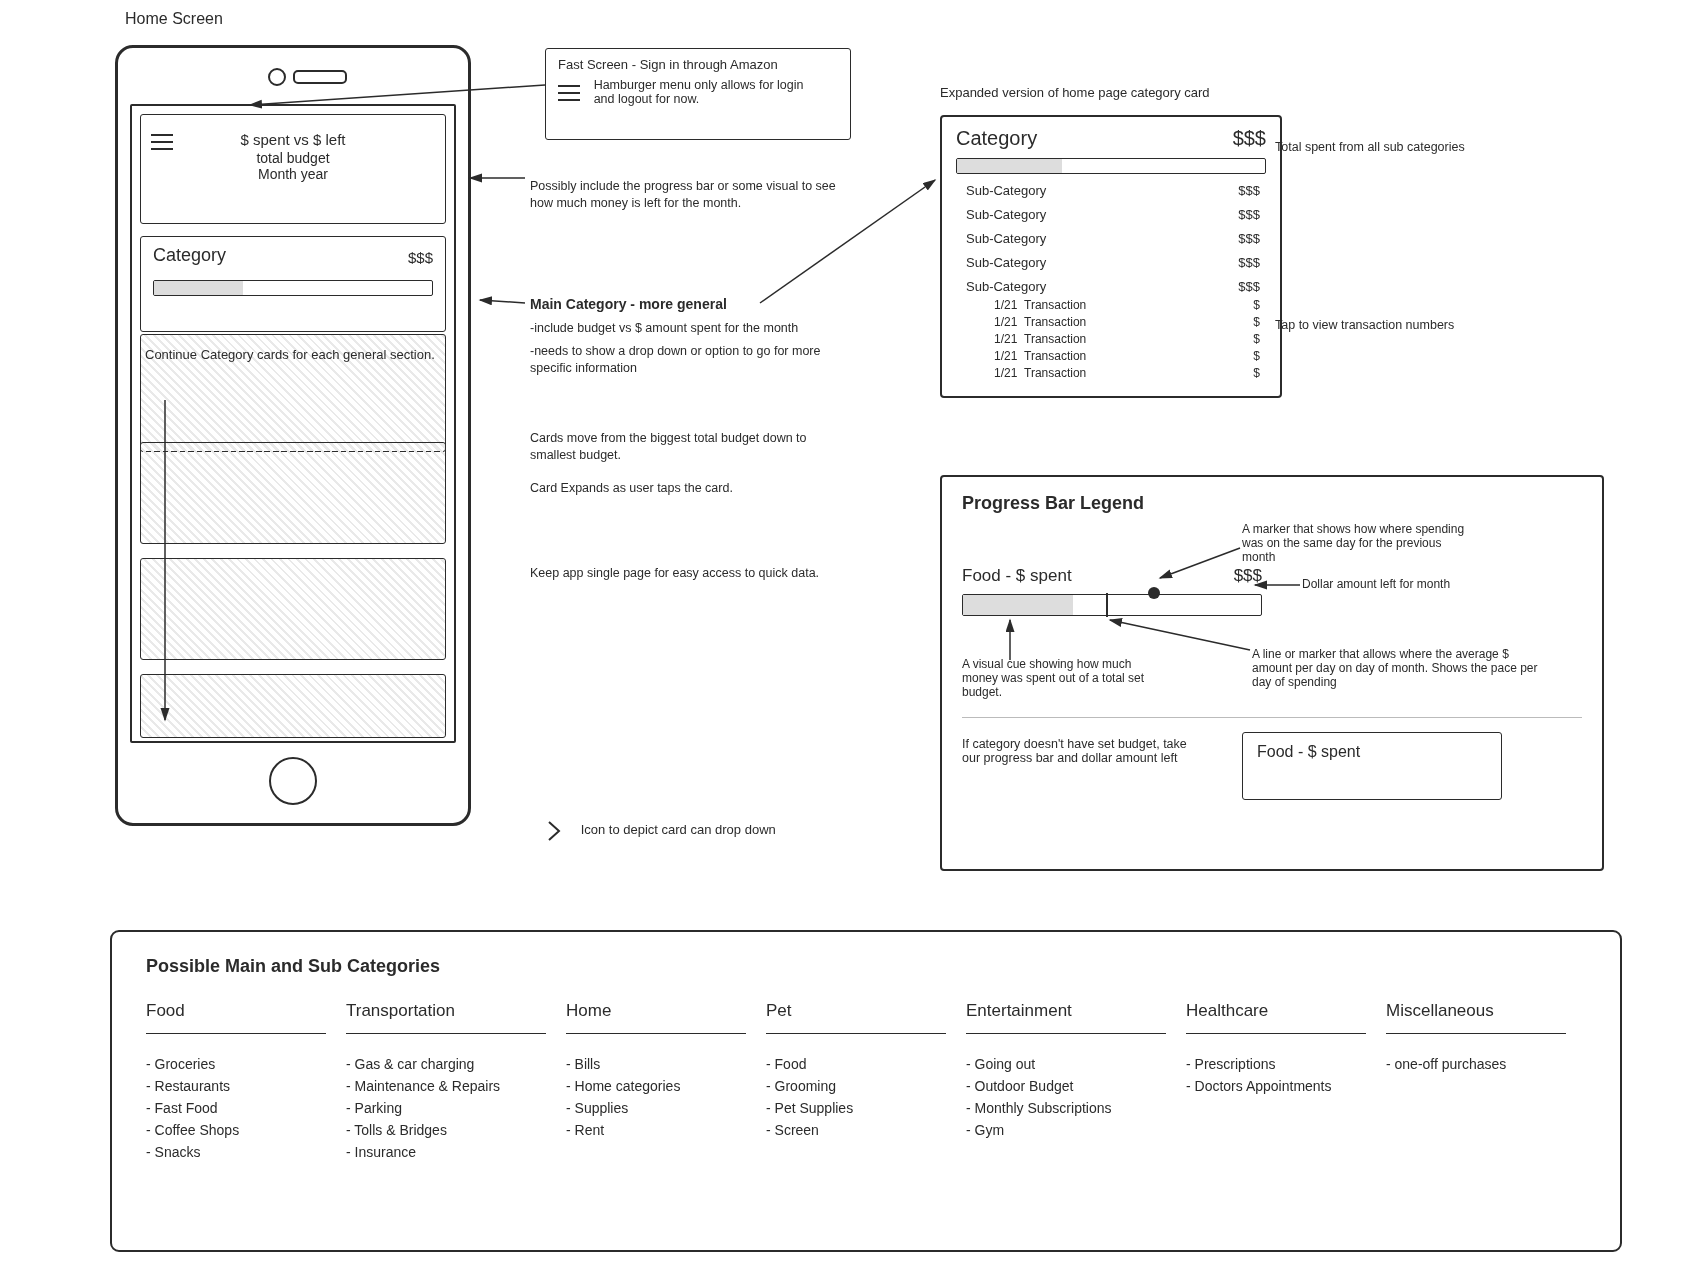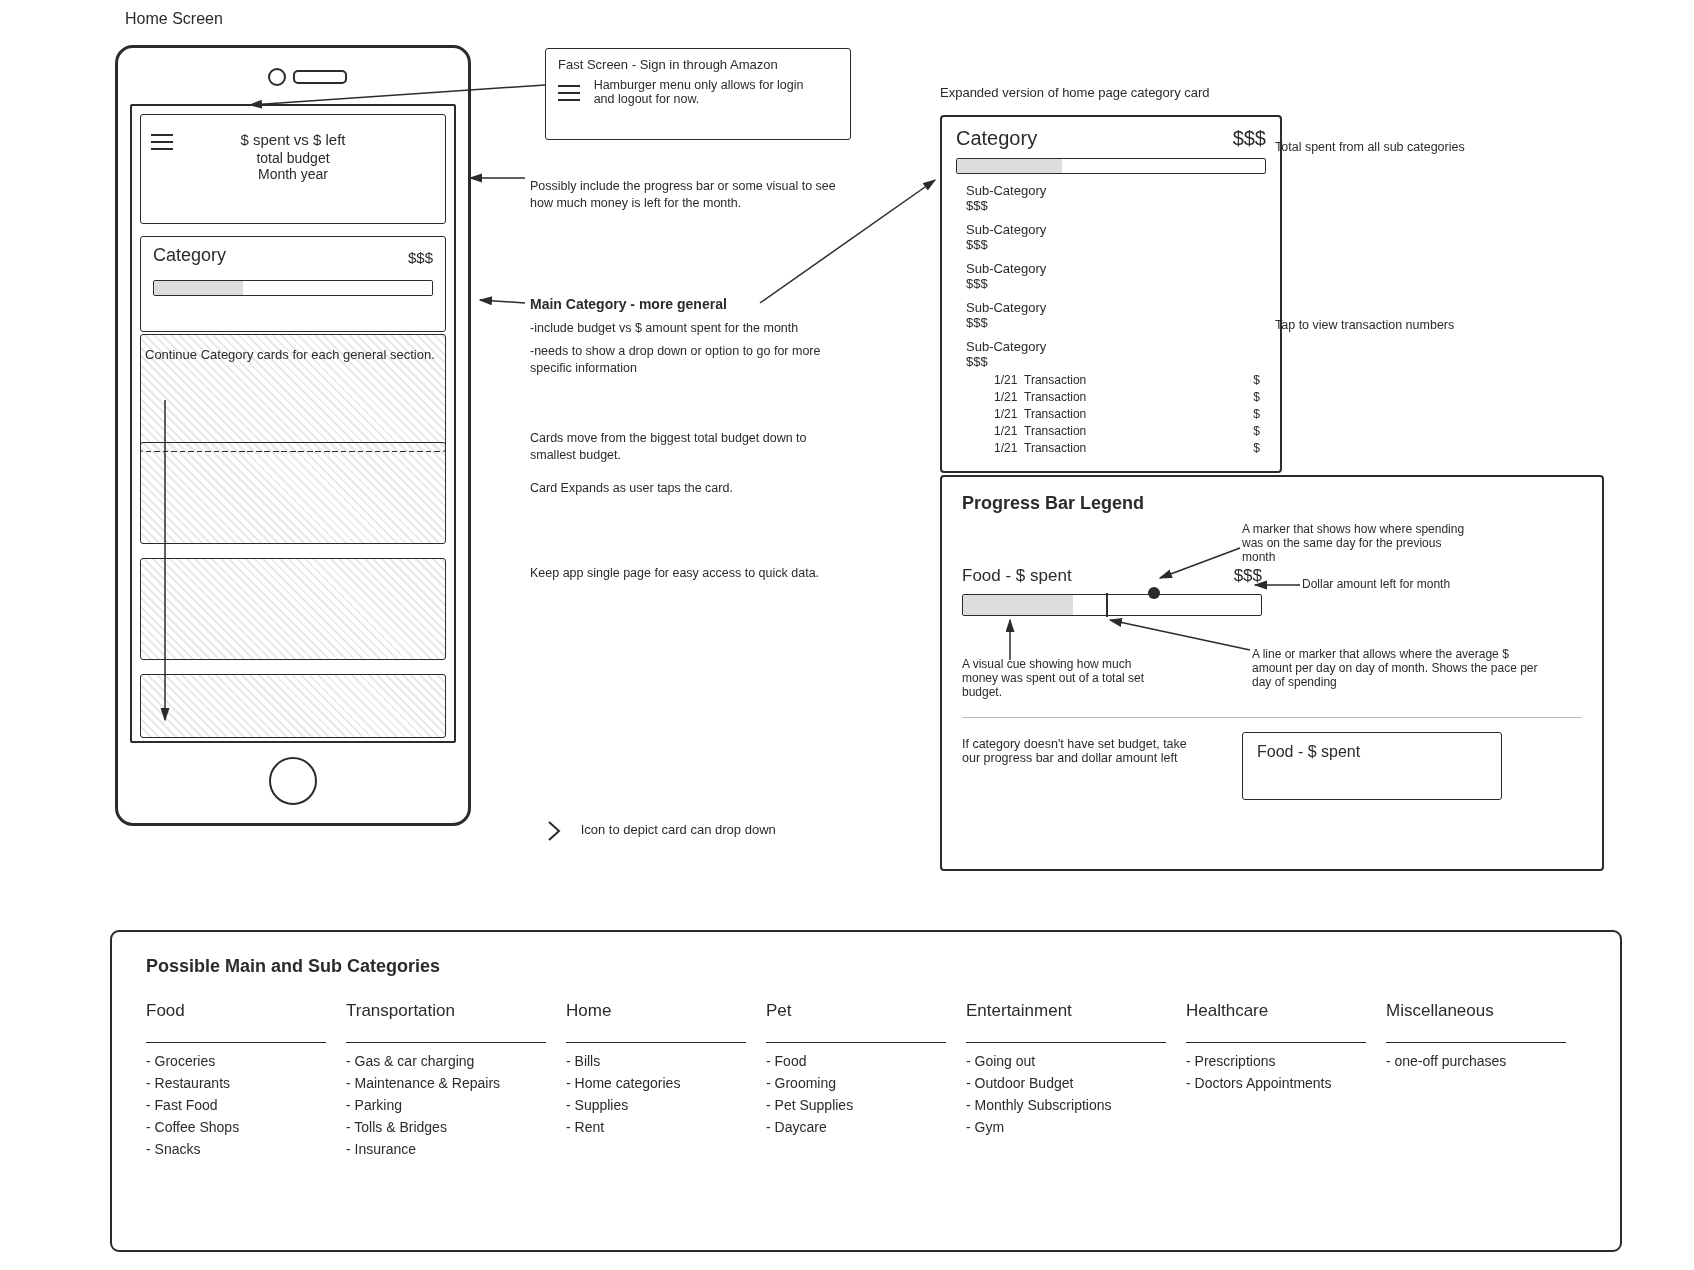--- a/index.html
+++ b/index.html
@@ -57,21 +57,21 @@
   .callout .burger2 span{ display:block; width:22px;height:2px;background:var(--ink);margin:5px 0;}
   .callout .t1{ font-size:13px;}
   .callout .t2{ display:inline-block; width:210px; font-size:12.5px; margin-top:6px;}
 
   
   .exp-title{ position:absolute; left:940px; top:85px; font-size:13px;}
   .exp-card{ position:absolute; left:940px; top:115px; width:310px; padding:10px 14px 16px; }
   .exp-card .hd{ font-size:20px; display:flex; justify-content:space-between; align-items:baseline;}
   .exp-card .bar{ margin-top:8px; height:14px; border:1.5px solid var(--ink); border-radius:2px; background:#fff; overflow:hidden;}
   .exp-card .bar .fill{ height:100%; width:34%; background:#ddd;}
-  .exp-card .row{ display:flex; justify-content:space-between; margin:9px 6px 0 10px; font-size:13px;flex-direction:column;}
+  .exp-card .row{ display:flex; justify-content:space-between; margin:9px 6px 0 10px; font-size:13px;}
   .exp-card .tx{ display:flex; justify-content:space-between; margin:3px 6px 0 38px; font-size:12px;}
   .side-note{ position:absolute; font-size:12.5px; }
 
   
   .legend{ position:absolute; left:940px; top:475px; width:620px; height:360px; border:2px solid var(--ink); border-radius:4px; padding:16px 20px; }
   .legend .ttl{ font-size:18px; font-weight:bold;}
   .legend .pb-wrap{ position:relative; margin-top:52px; width:300px;}
   .legend .pb-label{ display:flex; justify-content:space-between; font-size:17px;}
   .legend .pbar{ position:relative; margin-top:8px; height:20px; border:1.5px solid var(--ink); border-radius:2px; background:#fff; }
   .legend .pbar .fill{ height:100%; width:37%; background:#ddd;}
@@ -86,21 +86,21 @@
   .chev{ position:absolute; left:545px; top:820px; }
   .chev svg{ vertical-align:middle; }
   .chev span{ margin-left:14px; font-size:13px;}
 
   
   .cats{ position:absolute; left:110px; top:930px; width:1440px; height:270px; border:2px solid var(--ink); border-radius:9px; padding:24px 34px;}
   .cats .ttl{ font-size:18px; font-weight:bold; margin-bottom:24px;}
   .cats .cols{ display:flex; gap:20px;}
   .cats .col{ flex:0 0 180px;}
   .cats .col.w2{ flex:0 0 200px;}
-  .cats .col .hd{ font-size:17px; border-bottom:1.5px solid var(--ink); padding-bottom:21px; margin-bottom:10px;}
+  .cats .col .hd{ font-size:17px; border-bottom:1.5px solid var(--ink); padding-bottom:12px; margin-bottom:22px;}
   .cats .col .it{ font-size:14px; margin:6px 0;}
 
   
   .lines{ position:absolute; left:0; top:0; width:1694px; height:1270px; pointer-events:none;}
 </style>
 </head>
 <body>
 
 <div class="canvas">
 
@@ -274,21 +274,21 @@
           <div class="it">- Bills</div>
           <div class="it">- Home categories</div>
           <div class="it">- Supplies</div>
           <div class="it">- Rent</div>
         </div>
         <div class="col">
           <div class="hd">Pet</div>
           <div class="it">- Food</div>
           <div class="it">- Grooming</div>
           <div class="it">- Pet Supplies</div>
-          <div class="it">- Daycare</div>
+          <div class="it">- Screen</div>
         </div>
         <div class="col w2">
           <div class="hd">Entertainment</div>
           <div class="it">- Going out</div>
           <div class="it">- Outdoor Budget</div>
           <div class="it">- Monthly Subscriptions</div>
           <div class="it">- Gym</div>
         </div>
         <div class="col">
           <div class="hd">Healthcare</div>

